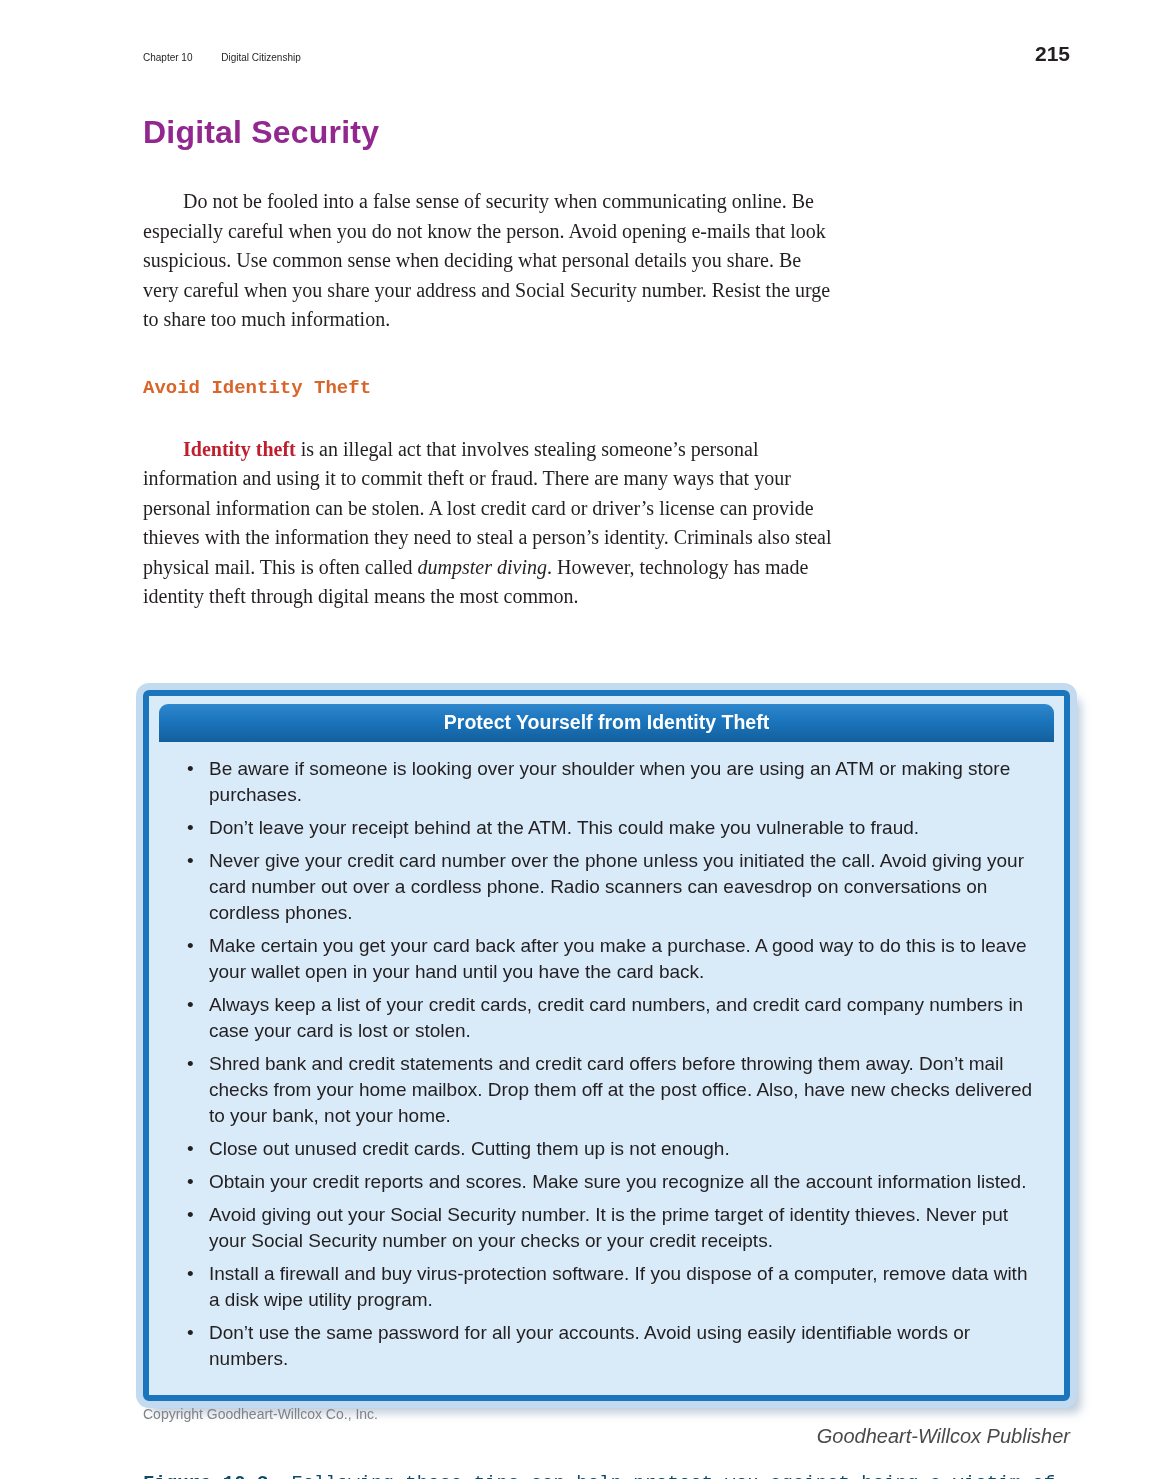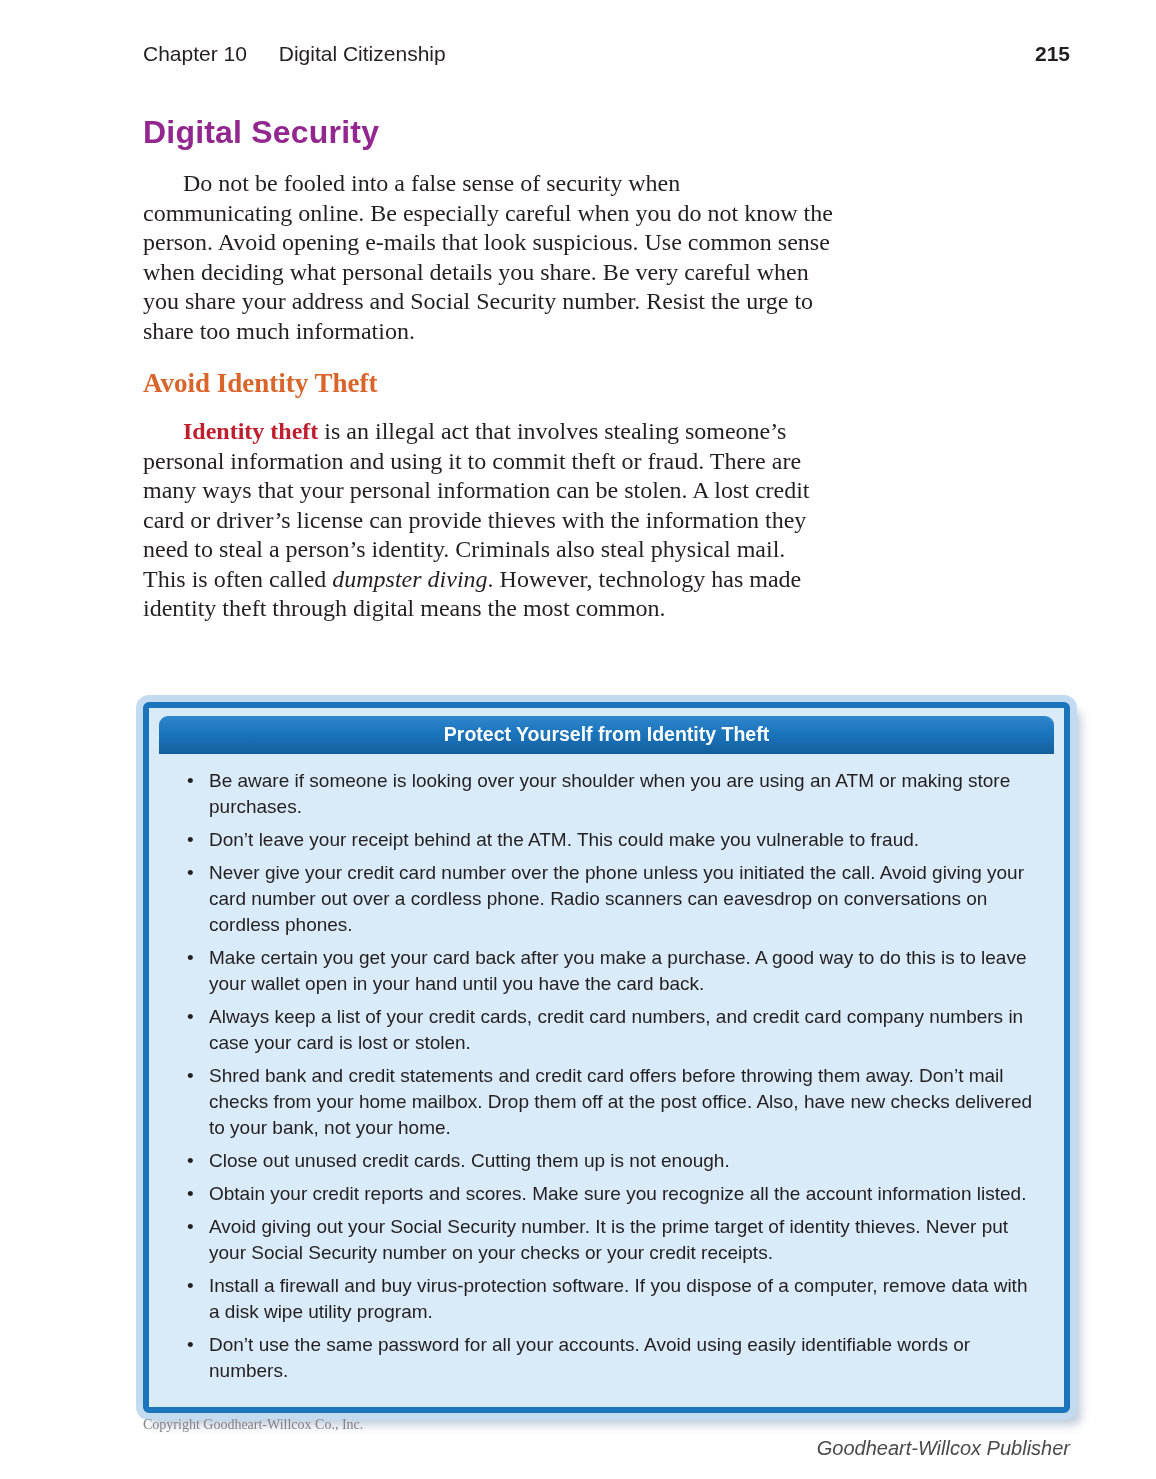--- a/index.html
+++ b/index.html
@@ -17,51 +17,51 @@
     height: 1479px;
     padding: 42px 86px 0 143px;
   }
   
   .running-head {
     display: flex;
     justify-content: space-between;
     align-items: baseline;
     font-family: "Liberation Sans", sans-serif;
   }
-  .running-head .left { font-size: 21px; color: #231f20; }
+  .running-head .left { font-size: 10px; color: #231f20; }
   .running-head .left .chapter { margin-right: 26px; }
   .running-head .folio { font-size: 21px; font-weight: bold; color: #231f20; }
 
   
   h1.page-title {
     font-family: "Liberation Sans", sans-serif;
     font-weight: bold;
     font-size: 32px;
     color: #92278f;
     margin-top: 48px;
     letter-spacing: 0.2px;
   }
 
   
   p.body-text {
     width: 690px;
-    font-size: 24px;
+    font-size: 20px;
     line-height: 29.5px;
-    margin-top: 18px;
+    margin-top: 36px;
     text-indent: 40px;
     color: #231f20;
   }
 
   
   h2.section-heading {
-    font-family: Liberation Serif, serif;
+    font-family: Liberation Mono, monospace;
     font-weight: bold;
-    font-size: 27px;
+    font-size: 19px;
     color: #d9652b;
-    margin-top: 22px;
+    margin-top: 42px;
   }
   .key-term {
     font-weight: bold;
     color: #be1e2d;
   }
 
   
   figure.figure-block {
     margin-top: 78px;
   }
@@ -119,22 +119,22 @@
     color: #0c4a6e;
     width: 927px;
     margin-top: 24px;
   }
   p.figure-caption .caption-label { font-weight: bold; }
 
   
   .copyright {
     position: absolute;
     left: 143px;
-    bottom: 46px;
-    font-family: Liberation Serif, serif;
+    bottom: 57px;
+    font-family: Liberation Sans, sans-serif;
     font-size: 14px;
     color: #808285;
   }
 </style>
 </head>
 <body>
 
 <div class="page">
 
   <header class="running-head">

